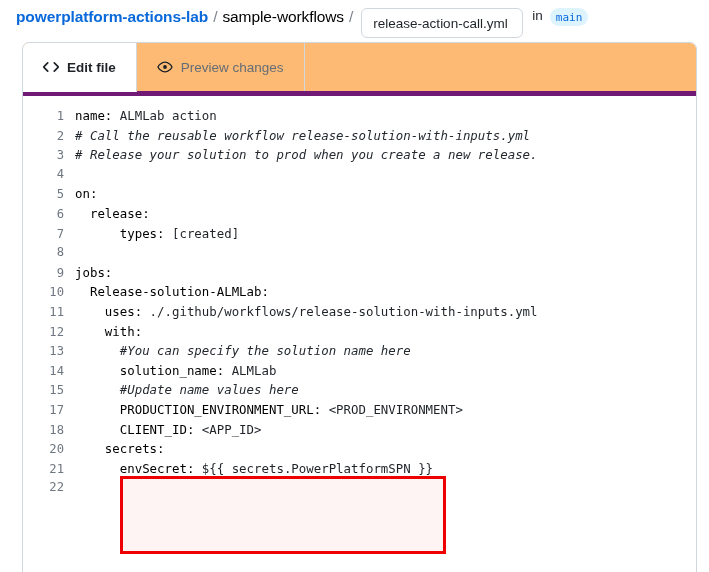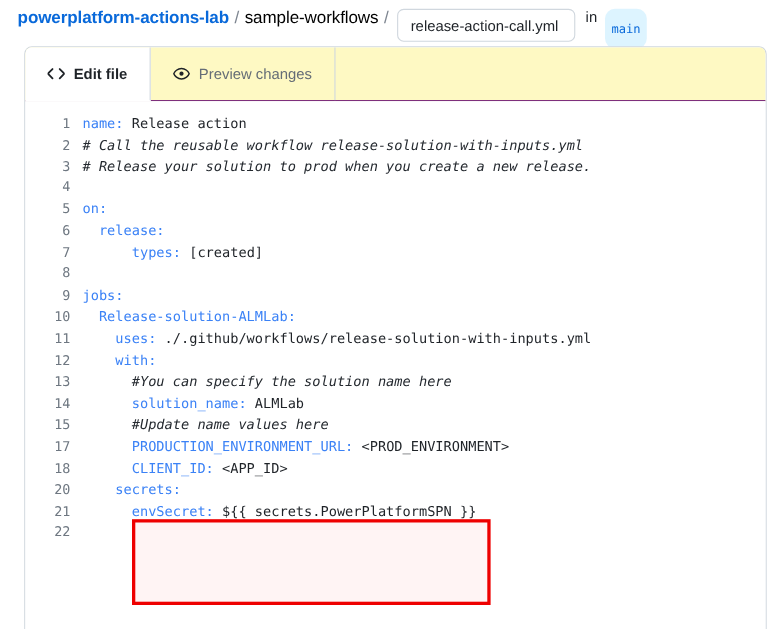--- a/index.html
+++ b/index.html
@@ -57,21 +57,21 @@
     min-width: 162px;
   }
   .in-word {
     color: #1f2328;
     font-size: 13.5px;
     margin: 0 7px 0 9px;
   }
   .branch-badge {
     display: inline-flex;
     align-items: center;
-    height: 36px;
+    height: 18px;
     padding: 0 6px;
     border-radius: 9px;
     background: #ddf4ff;
     color: #0969da;
     font-family: "DejaVu Sans Mono", "Liberation Mono", monospace;
     font-size: 11px;
     white-space: nowrap;
   }
 
   
@@ -83,22 +83,22 @@
     background: #ffffff;
     height: 540px;
     box-sizing: border-box;
     overflow: hidden;
   }
 
   .tab-bar {
     display: flex;
     align-items: stretch;
     height: 48px;
-    background: #fef9c3;
-    border-bottom: 1px solid #701a75;
+    background: #fdba74;
+    border-bottom: 5px solid #701a75;
   }
   .tab {
     display: flex;
     align-items: center;
     gap: 8px;
     padding: 0 20px;
     font-size: 13.5px;
     cursor: pointer;
     box-sizing: border-box;
     white-space: nowrap;
@@ -153,21 +153,21 @@
     color: #6e7781;
     font-family: "DejaVu Sans Mono", "Liberation Mono", monospace;
     font-size: 12.2px;
     user-select: none;
   }
   .lc {
     flex: 1 1 auto;
     color: #1f2328;
     white-space: pre;
   }
-  .k  { color: #3b82f6; }   
+  .k  { color: #000000; }   
   .v  { color: #1f2328; }   
   .cm { color: #24292f; font-style: italic; }   
 
   
   .red-box {
     position: absolute;
     left: 97px;
     top: 380px;
     width: 326px;
     height: 78px;
@@ -213,21 +213,21 @@
         </svg>
       </span>
       <span>Preview changes</span>
     </div>
 
     <div class="tab-filler"></div>
   </div>
 
   <div class="code-area">
     <div id="code-lines">
-        <div class="code-line"><span class="ln">1</span><span class="lc"><span class="k">name:</span><span class="v"> Release action</span></span></div>
+        <div class="code-line"><span class="ln">1</span><span class="lc"><span class="k">name:</span><span class="v"> ALMLab action</span></span></div>
         <div class="code-line"><span class="ln">2</span><span class="lc"><span class="cm"># Call the reusable workflow release-solution-with-inputs.yml</span></span></div>
         <div class="code-line"><span class="ln">3</span><span class="lc"><span class="cm"># Release your solution to prod when you create a new release.</span></span></div>
         <div class="code-line"><span class="ln">4</span><span class="lc"></span></div>
         <div class="code-line"><span class="ln">5</span><span class="lc"><span class="k">on:</span></span></div>
         <div class="code-line"><span class="ln">6</span><span class="lc"><span class="k">  release:</span></span></div>
         <div class="code-line"><span class="ln">7</span><span class="lc"><span class="k">      types:</span><span class="v"> [created]</span></span></div>
         <div class="code-line"><span class="ln">8</span><span class="lc"></span></div>
         <div class="code-line"><span class="ln">9</span><span class="lc"><span class="k">jobs:</span></span></div>
         <div class="code-line"><span class="ln">10</span><span class="lc"><span class="k">  Release-solution-ALMLab:</span></span></div>
         <div class="code-line"><span class="ln">11</span><span class="lc"><span class="k">    uses:</span><span class="v"> ./.github/workflows/release-solution-with-inputs.yml</span></span></div>

